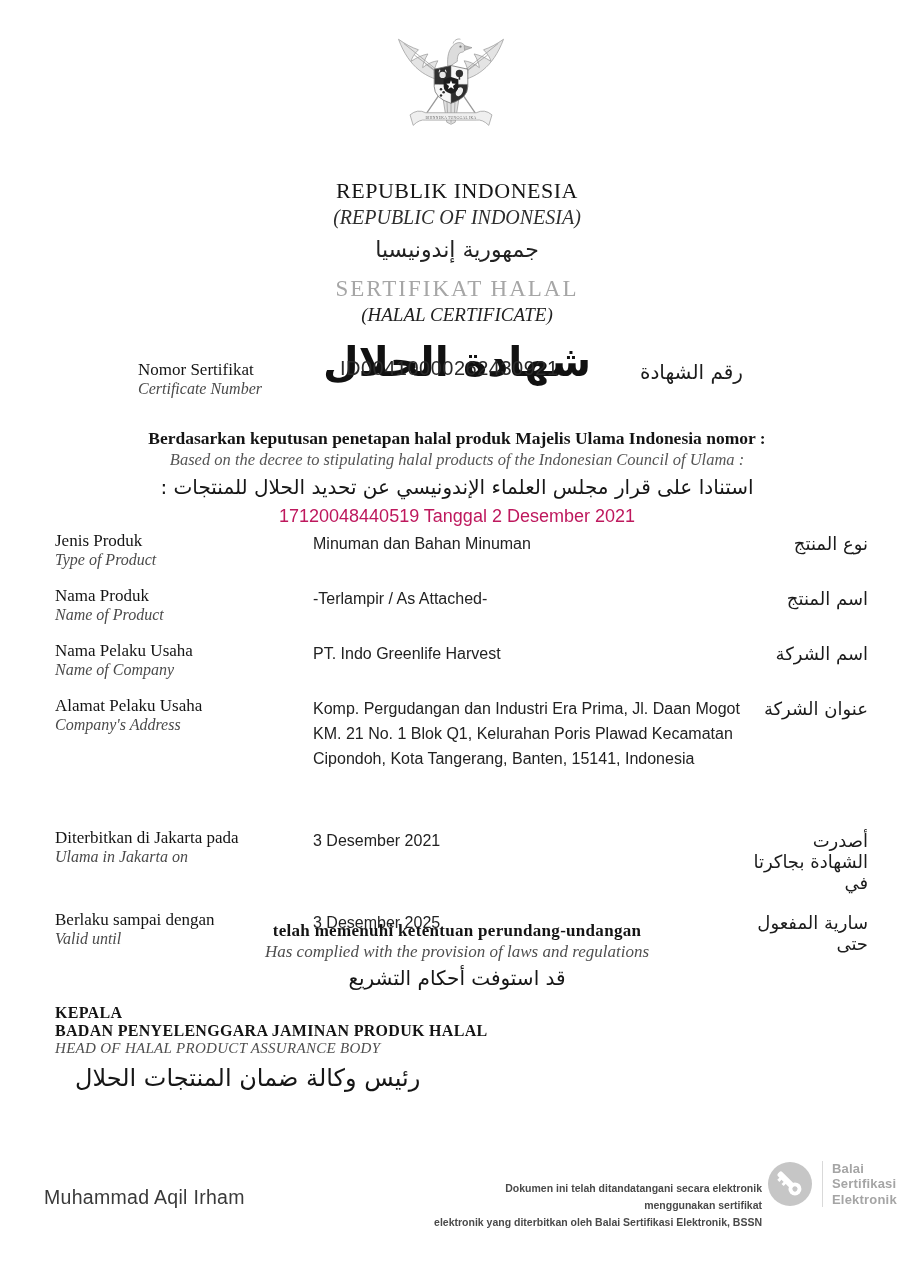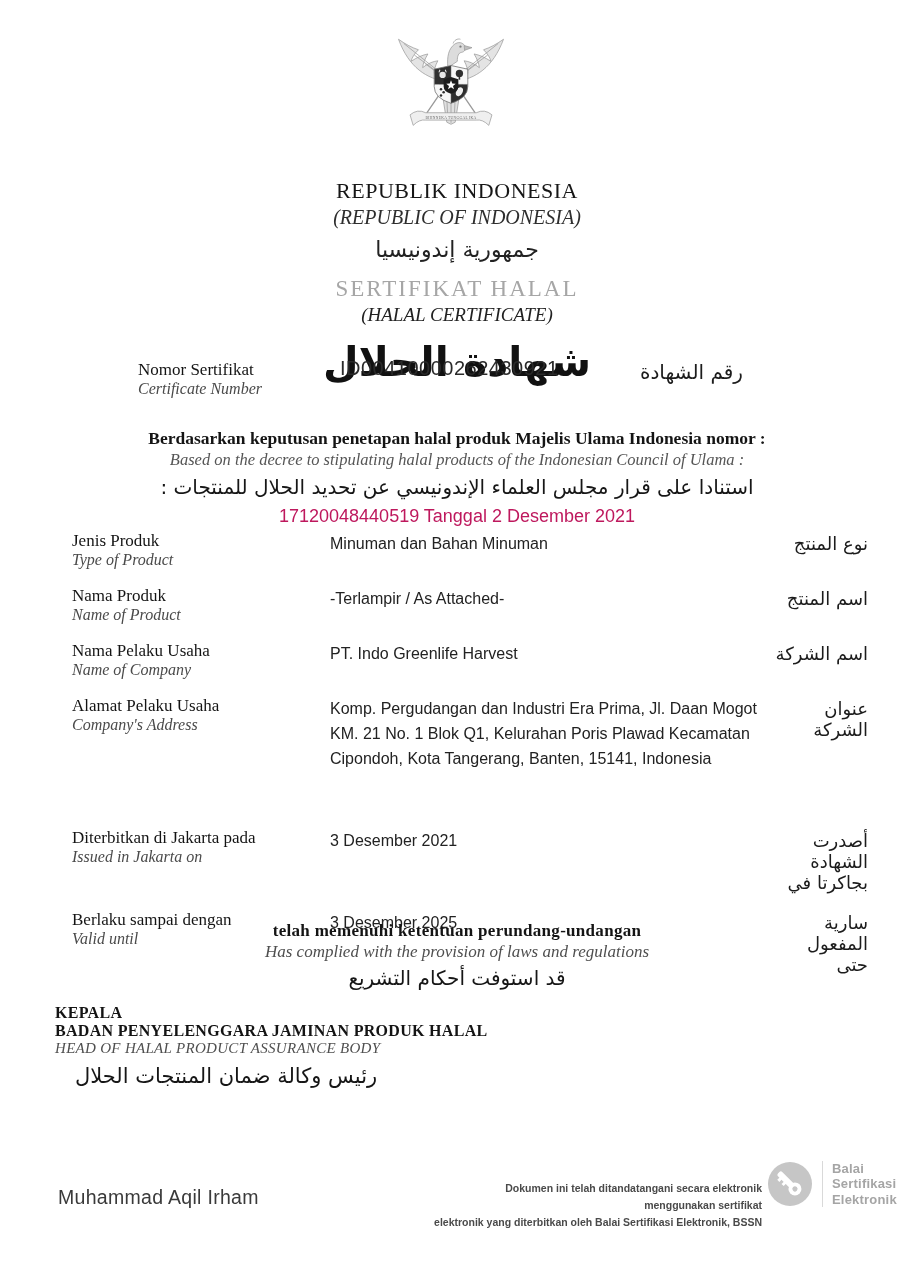--- a/index.html
+++ b/index.html
@@ -32,41 +32,41 @@
   .certnum-ar { position:absolute; top:360px; right:171px; font-size:20px; color:#1c1c1c; }
 
   
   .decree { position:absolute; top:428px; left:0; width:100%; text-align:center; }
   .d-id { font-size:17.5px; font-weight:bold; color:#141414; }
   .d-en { font-size:16.5px; font-style:italic; color:#555; margin-top:1px; }
   .d-ar { font-size:20px; color:#161616; margin-top:5px; }
   .d-num { font-size:18px; color:#be185d; margin-top:7px; }
 
   
-  .fields { position:absolute; top:531px; left:72px; right:46px; }
+  .fields { position:absolute; top:531px; left:55px; right:46px; }
   .frow { display:grid; grid-template-columns:258px 440px 1fr; margin-bottom:17px; }
   .frow .value { font-size:16px; color:#222; line-height:1.55; padding-top:1px; }
   .frow .arab { font-size:18px; color:#1c1c1c; text-align:right; padding-top:2px; }
   .frow .lbl-id { font-size:17px; }
   .frow .lbl-en { font-size:16px; }
   .spacer-dates { height:40px; }
 
   
   .compliance { position:absolute; top:921px; left:0; width:100%; text-align:center; }
   .c-id { font-size:17px; font-weight:bold; color:#141414; letter-spacing:0.3px; }
   .c-en { font-size:17px; font-style:italic; color:#4f4f4f; margin-top:1px; }
   .c-ar { font-size:20px; color:#161616; margin-top:4px; }
 
   
   .kepala { position:absolute; top:1004px; left:55px; }
   .k-line1, .k-line2 { font-size:16px; font-weight:bold; letter-spacing:0.3px; color:#141414; }
   .k-line3 { font-size:15px; font-style:italic; color:#4f4f4f; letter-spacing:0.3px; }
-  .k-ar { font-size:21px; color:#161616; margin-top:7px; margin-left:20px; direction:rtl; display:inline-block; }
-
-  .signer { position:absolute; top:1186px; left:58px; font-size:19.5px; color:#3a3a3a; letter-spacing:0.3px; }
+  .k-ar { font-size:24px; color:#161616; margin-top:7px; margin-left:20px; direction:rtl; display:inline-block; }
+
+  .signer { position:absolute; top:1186px; left:44px; font-size:19.5px; color:#3a3a3a; letter-spacing:0.3px; }
 
   
   .disclaimer { position:absolute; top:1180px; right:152px; width:330px; text-align:right;
     font-size:10.5px; line-height:1.6; color:#4a4a4a;font-weight:bold; }
   .bse-logo { position:absolute; top:1160px; left:766px; display:flex; align-items:center; }
   .bse-circle { width:48px; height:48px; }
   .bse-divider { width:1px; height:46px; background:#d9d9d9; margin:0 9px 0 8px; }
   .bse-text { font-size:13px; font-weight:bold; color:#a5a5a5; line-height:1.18; letter-spacing:0.2px; }
 </style>
 </head>
@@ -190,21 +190,21 @@
       </div>
       <div class="value sans">Komp. Pergudangan dan Industri Era Prima, Jl. Daan Mogot KM. 21 No. 1 Blok Q1, Kelurahan Poris Plawad Kecamatan Cipondoh, Kota Tangerang, Banten, 15141, Indonesia</div>
       <div class="arab ar">عنوان الشركة</div>
     </div>
 
     <div class="spacer-dates"></div>
 
     <div class="frow">
       <div>
         <div class="lbl-id">Diterbitkan di Jakarta pada</div>
-        <div class="lbl-en">Issued in Jakarta  on</div>
+        <div class="lbl-en">Ulama in Jakarta  on</div>
       </div>
       <div class="value sans">3 Desember 2021</div>
       <div class="arab ar">أصدرت الشهادة بجاكرتا في</div>
     </div>
 
     <div class="frow">
       <div>
         <div class="lbl-id">Berlaku sampai dengan</div>
         <div class="lbl-en">Valid until</div>
       </div>

